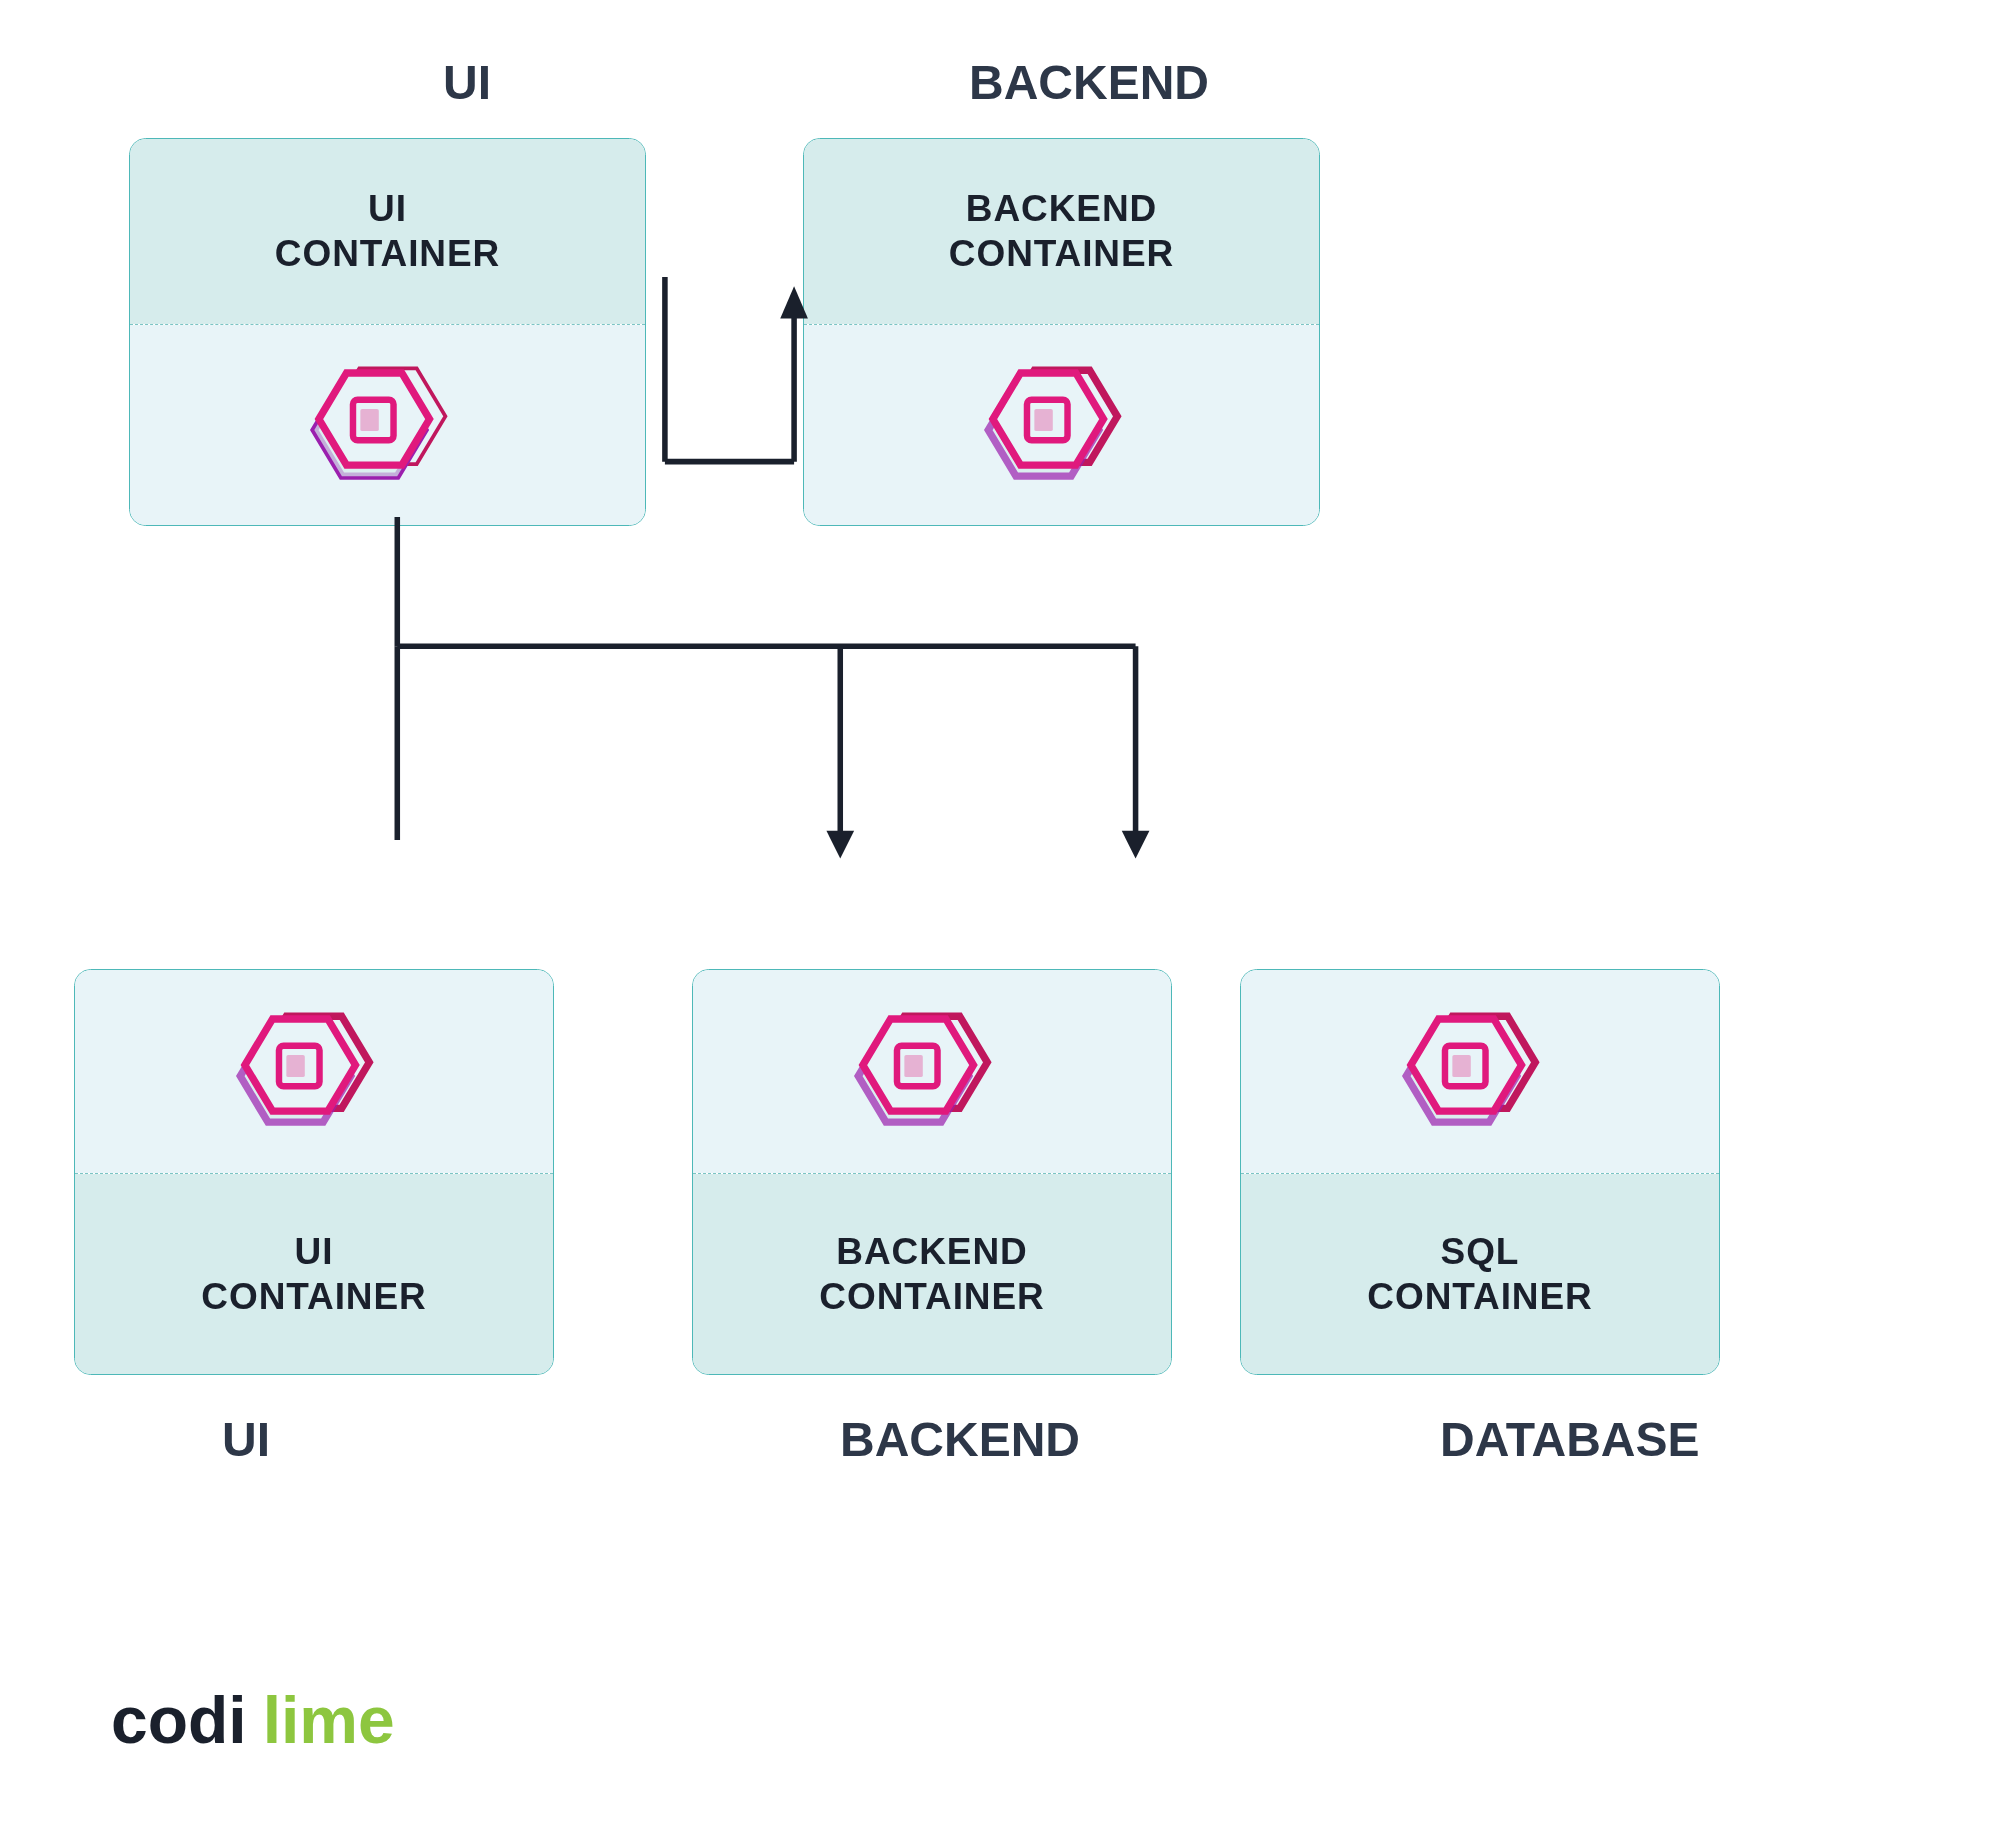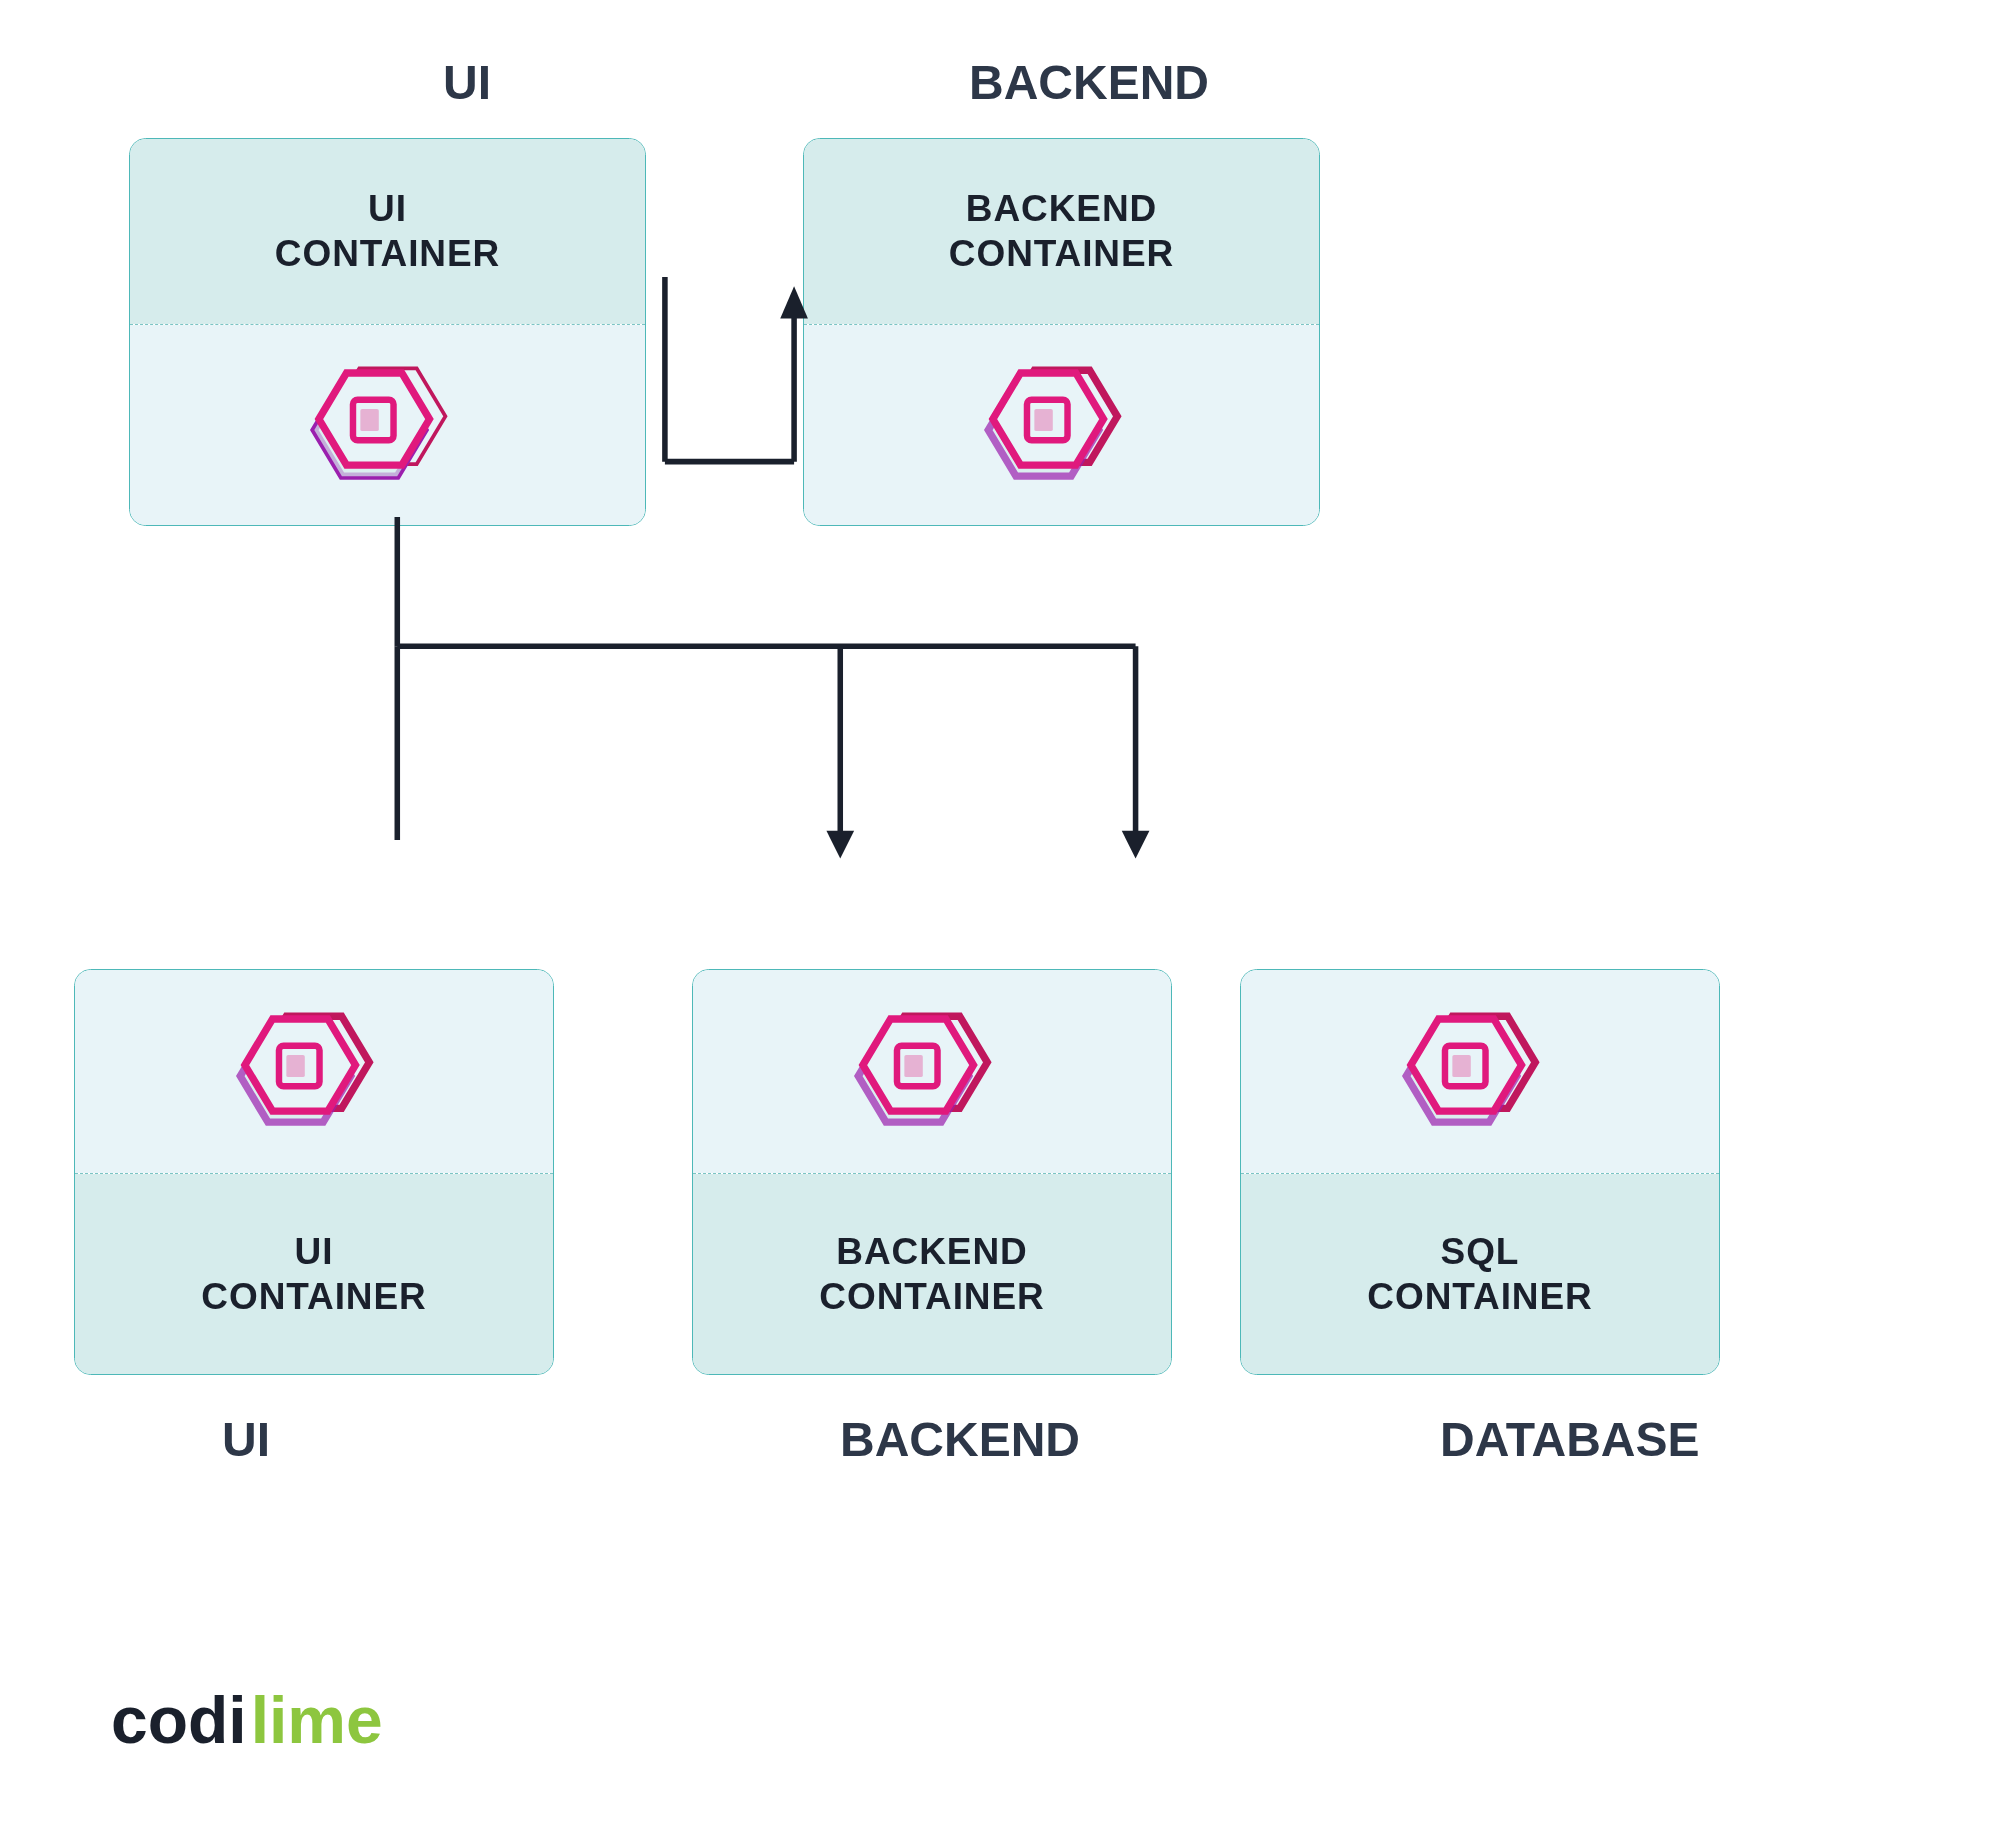--- a/index.html
+++ b/index.html
@@ -91,21 +91,21 @@
       text-align: center;
     }
 
     
     .logo {
       position: absolute;
       bottom: 74px;
       left: 111px;
       display: flex;
       align-items: center;
-      gap: 4px;
+      gap: 16px;
     }
     .logo-codi {
       font-size: 66px;
       font-weight: 700;
       color: #1a202c;
       font-family: Arial, sans-serif;
     }
     .logo-lime {
       font-size: 66px;
       font-weight: 700;

